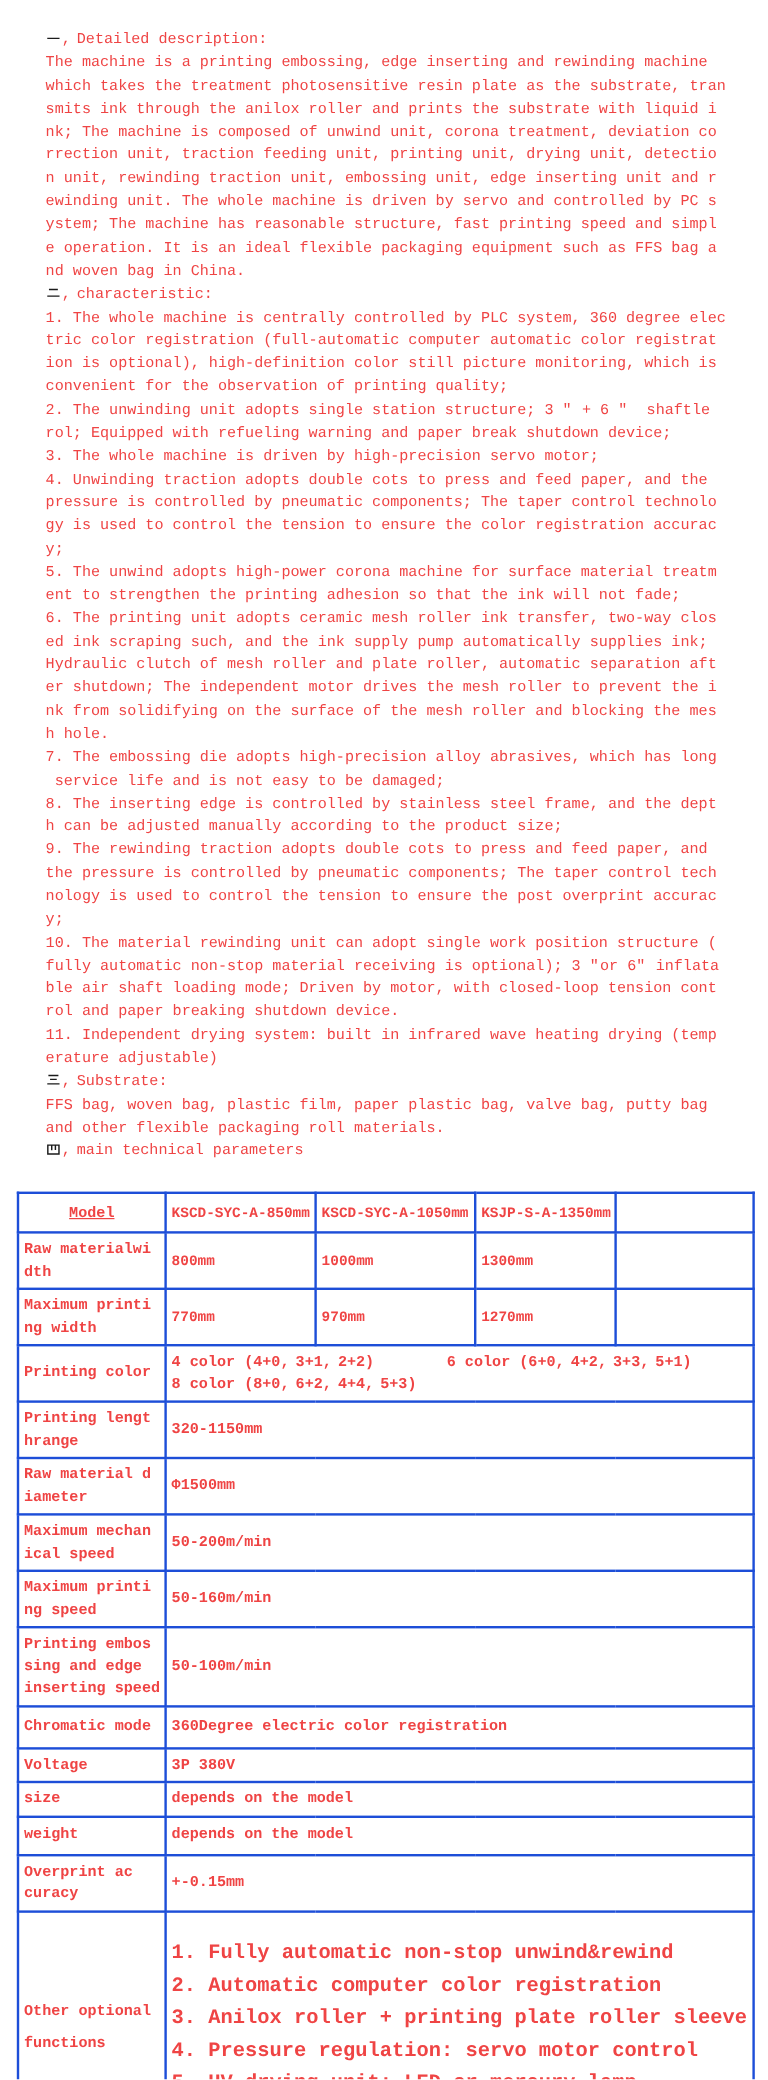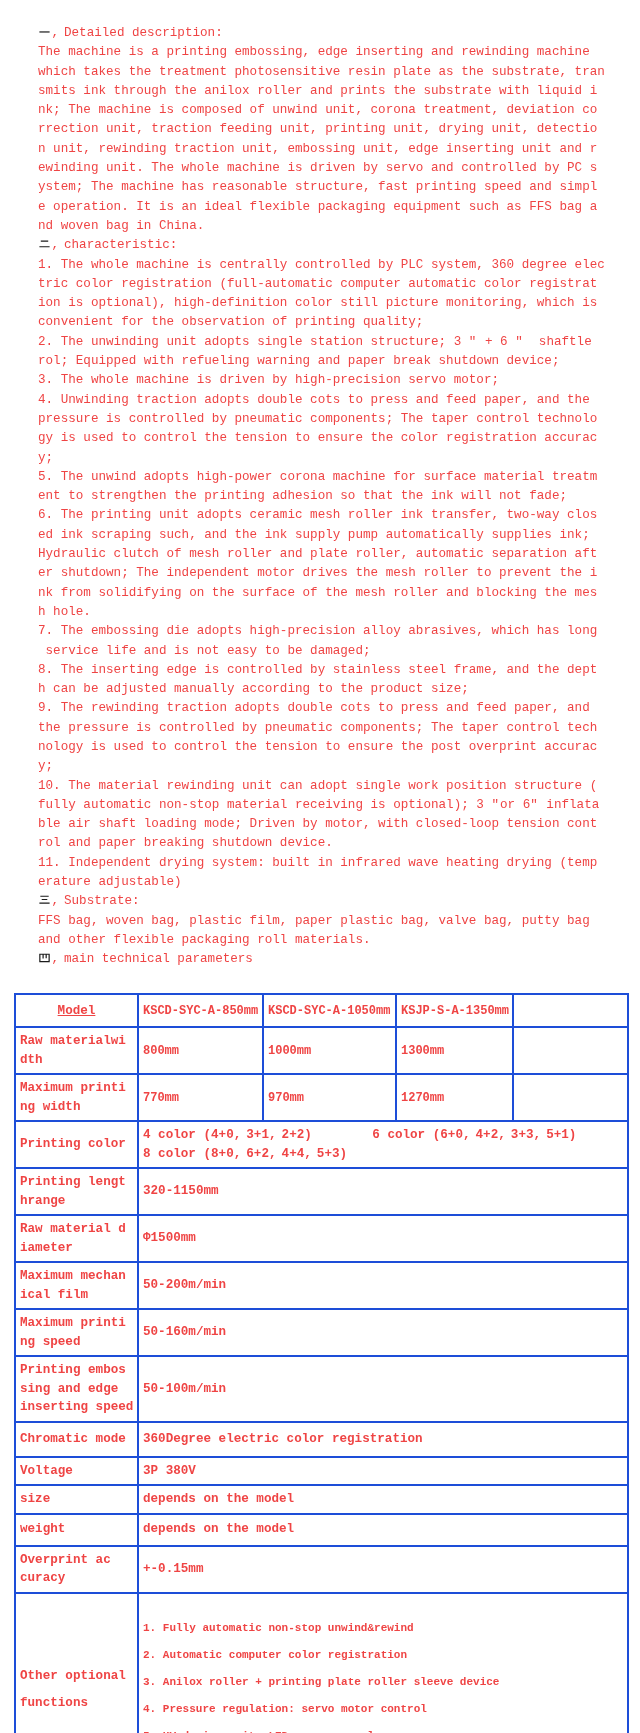--- a/index.html
+++ b/index.html
@@ -25,21 +25,21 @@
   .params td{border:2px solid #1d4ed8;vertical-align:middle;padding:4px;overflow:hidden;font-weight:bold;}
   .lab{padding:1px 4px 1px 4px;}
   .lline{white-space:pre;font-size:12.6px;line-height:18.5px;}
   .model-label{text-align:center;}
   .model-label .lline{display:inline-block;text-decoration:underline;}
   .cell{padding-left:5px;font-size:12px;white-space:pre;border-radius:12px;}
   .cellv{padding-left:12px;}
   .vspan{padding-left:12px;}
   .vline{white-space:pre;font-size:12.6px;line-height:18.5px;}
   .opts{vertical-align:top;padding:28px 0 0 12px;}
-  .opt{white-space:pre;font-size:11px;line-height:13px;margin-bottom:14px;}
+  .opt{white-space:pre;font-size:17px;line-height:13px;margin-bottom:14px;}
   .spread .lline{line-height:27px;}
 </style>
 </head>
 <body>
 
 <div class="page">
   <div class="textblock" id="textblock">
       <div class="line"><span class="cjk-box"><svg class="cjkg" viewBox="0 0 14 14">
             <path d="M1.5 7.5H12.5"></path>
           </svg></span><span class="ideo-comma">,</span>Detailed description<span class="fw-colon">:</span></div>
@@ -157,21 +157,21 @@
             <div class="lline">Raw material d</div>
             <div class="lline">iameter</div>
           </td>
           <td class="vspan" colspan="4">
             <div class="vline">Φ1500mm</div>
           </td>
         </tr>
         <tr style="height: 39px;">
           <td class="lab">
             <div class="lline">Maximum mechan</div>
-            <div class="lline">ical film</div>
+            <div class="lline">ical speed</div>
           </td>
           <td class="vspan" colspan="4">
             <div class="vline">50-200m/min</div>
           </td>
         </tr>
         <tr style="height: 38px;">
           <td class="lab">
             <div class="lline">Maximum printi</div>
             <div class="lline">ng speed</div>
           </td>

